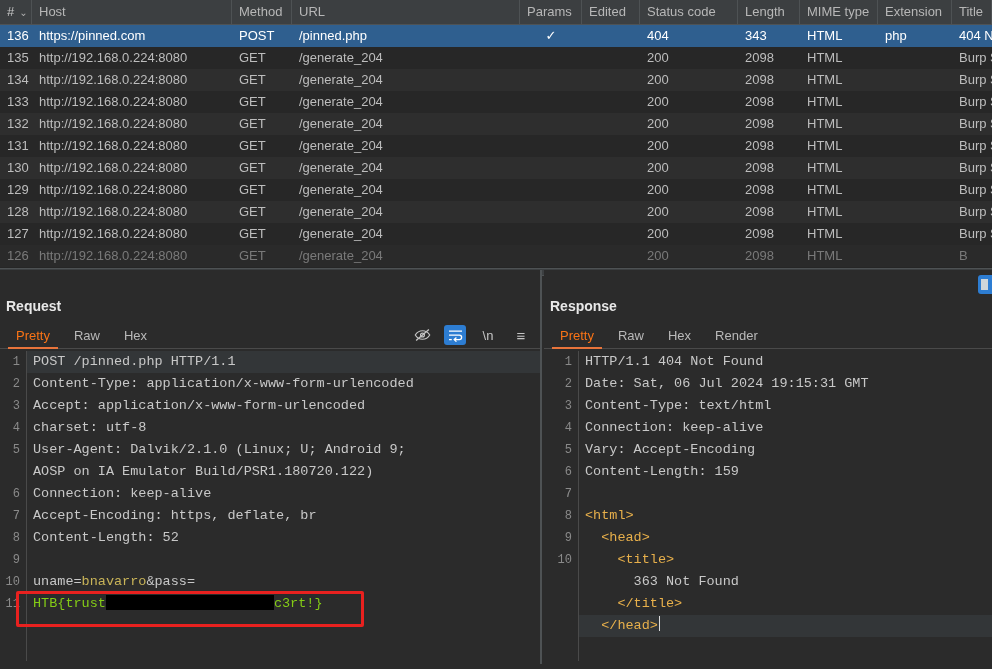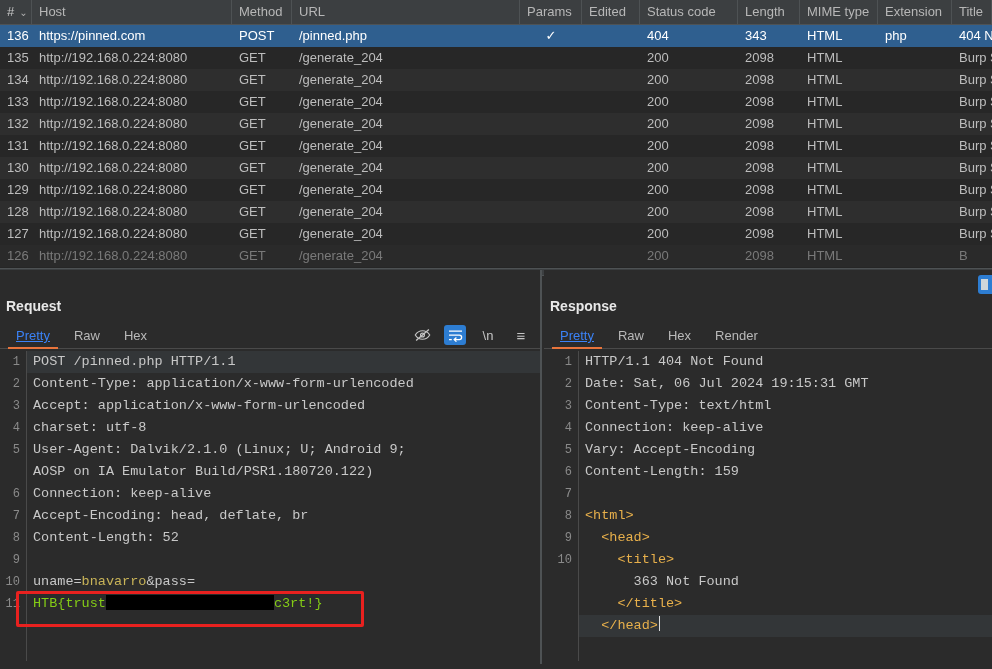--- a/index.html
+++ b/index.html
@@ -48,21 +48,21 @@
   .v-split { position: absolute; left: 540px; top: 0; width: 2px; height: 394px; background: #4e5254; }
   .pane-right { left: 544px; width: 448px; }
 
   .pane-title {
     color: #e8e8e8; font-size: 14px; font-weight: bold;
     padding: 28px 0 0 6px; height: 20px; box-sizing: content-box;
   }
   .tabbar { position: relative; display: flex; align-items: flex-end; height: 26px;
             margin-top: 4px; border-bottom: 1px solid #4a4a4a; padding-left: 4px; }
   .tab { color: #b9b9b9; font-size: 13px; padding: 0 12px 5px 12px; position: relative; }
-  .tab.active { color: #3b82f6; text-decoration: underline; }
+  .tab.active { color: #f97316; }
   .tab.active::after { content: ""; position: absolute; left: 4px; right: 4px; bottom: -1px;
                        height: 2px; background: #e8743b; }
   .tools { position: absolute; right: 8px; bottom: 3px; display: flex; align-items: center; gap: 11px; }
   .tool { width: 22px; height: 20px; display: flex; align-items: center; justify-content: center;
           color: #c4c4c4; border-radius: 3px; }
   .tool.on { background: #2d7dd2; color: #ffffff; }
   .tool .nl { font-size: 13px; font-family: "Liberation Sans", sans-serif; }
   .tool .burger { font-size: 15px; }
 
   
@@ -314,21 +314,21 @@
             <div class="gnum"></div>
           </div>
         <div class="code" id="reqCode">
             <div class="ln hl">POST /pinned.php HTTP/1.1</div>
             <div class="ln">Content-Type: application/x-www-form-urlencoded</div>
             <div class="ln">Accept: application/x-www-form-urlencoded</div>
             <div class="ln">charset: utf-8</div>
             <div class="ln">User-Agent: Dalvik/2.1.0 (Linux; U; Android 9;</div>
             <div class="ln">AOSP on IA Emulator Build/PSR1.180720.122)</div>
             <div class="ln">Connection: keep-alive</div>
-            <div class="ln">Accept-Encoding: head, deflate, br</div>
+            <div class="ln">Accept-Encoding: https, deflate, br</div>
             <div class="ln">Content-Length: 52</div>
             <div class="ln"></div>
             <div class="ln"><span>uname=</span><span class="tk-param">bnavarro</span><span>&amp;pass=</span></div>
             <div class="ln"><span class="tk-flag">HTB{trust</span><span class="redact" style="width: 168px;"></span><span class="tk-flag">c3rt!}</span></div>
           </div>
         <div class="annot-box" style="left:16px; top:240px; width:348px; height:36px;"></div>
       </div>
     </div>
 
     <div class="v-split"></div>

